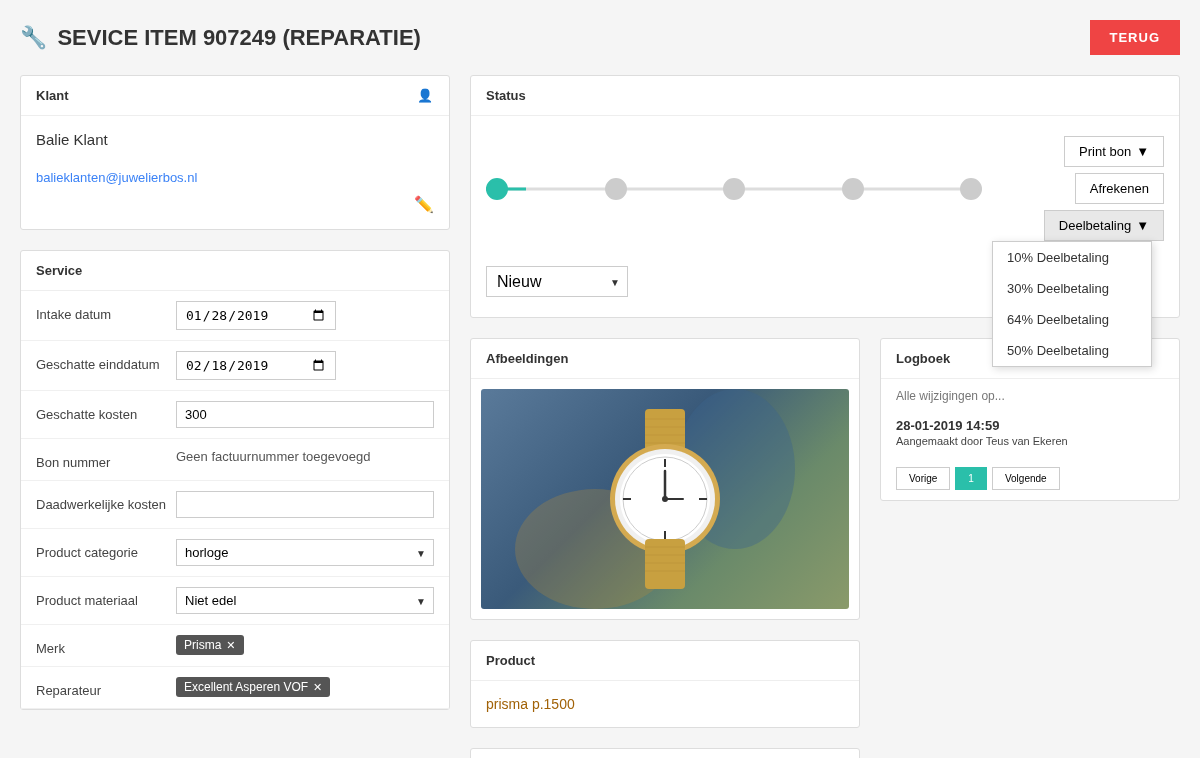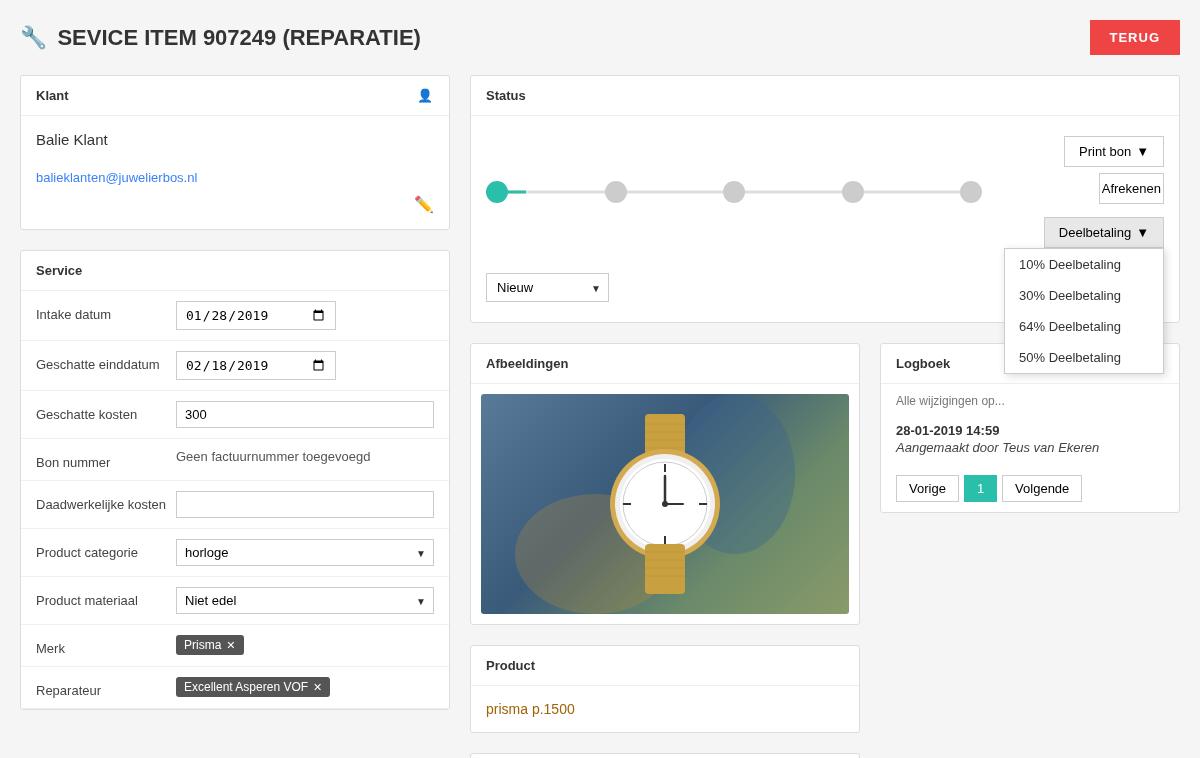--- a/index.html
+++ b/index.html
@@ -21,28 +21,28 @@
     .klant-card .card-body { padding: 15px; }
     .klant-name { font-size: 15px; margin-bottom: 22px; }
     .klant-email { font-size: 13px; color: #3b82f6; margin-bottom: 10px; }
     .klant-edit { text-align: right; }
     .edit-icon { cursor: pointer; color: #555; font-size: 16px; }
 
     
     .status-card { }
     .status-card .card-body { padding: 20px 15px; display: flex; flex-direction: column; gap: 15px; }
     .status-select-wrap { position: relative; display: inline-block; }
-    .status-select { padding: 6px 25px 6px 10px; border: 1px solid #ccc; background: #fff; font-size: 13px; appearance: none; cursor: pointer; }
+    .status-select { padding: 6px 25px 6px 10px; border: 1px solid #ccc; background: #fff; font-size: 16px; appearance: none; cursor: pointer; }
     .select-arrow { position: absolute; right: 8px; top: 50%; transform: translateY(-50%); pointer-events: none; font-size: 10px; }
     .btn-print { background: #fff; border: 1px solid #ccc; padding: 7px 14px; cursor: pointer; font-size: 13px; display: flex; align-items: center; gap: 5px; }
-    .btn-afrekenen { background: #fff; border: 1px solid #ccc; padding: 7px 2px; cursor: pointer; font-size: 13px; }
+    .btn-afrekenen { background: #fff; border: 1px solid #ccc; padding: 7px 14px; cursor: pointer; font-size: 13px; }
     .btn-deelbetaling { background: #e8e8e8; border: 1px solid #ccc; padding: 7px 14px; cursor: pointer; font-size: 13px; display: flex; align-items: center; gap: 5px; position: relative; }
 
     
-    .dropdown-menu { position: absolute; top: 100%; right: 0; background: #fff; border: 1px solid #ccc; min-width: 160px; z-index: 100; box-shadow: 2px 2px 8px rgba(0,0,0,0.15); }
+    .dropdown-menu { position: absolute; top: 100%; right: 12px; background: #fff; border: 1px solid #ccc; min-width: 160px; z-index: 100; box-shadow: 2px 2px 8px rgba(0,0,0,0.15); }
     .dropdown-item { padding: 8px 14px; cursor: pointer; font-size: 13px; }
 
     
     .service-card .card-body { padding: 0; }
     .form-row { display: flex; align-items: flex-start; border-bottom: 1px solid #f0f0f0; padding: 10px 15px; }
     .form-label { width: 140px; min-width: 140px; font-size: 13px; color: #444; padding-top: 6px; }
     .form-value { flex: 1; }
     .form-input { width: 100%; border: 1px solid #ccc; padding: 5px 8px; font-size: 13px; }
     .form-input-date { border: 1px solid #ccc; padding: 5px 8px; font-size: 13px; width: 160px; }
     .form-select-wrap { position: relative; display: inline-block; width: 100%; }
@@ -59,23 +59,23 @@
 
     
     .product-card .card-body { padding: 15px; font-size: 14px; color: #a16207; }
 
     
     .logboek-card { }
     .logboek-card .card-body { padding: 10px 15px; }
     .logboek-intro { font-size: 12px; color: #777; margin-bottom: 15px; }
     .logboek-entry { margin-bottom: 20px; }
     .logboek-date { font-weight: bold; font-size: 13px; margin-bottom: 2px; }
-    .logboek-text { font-size: 13px; color: #444; font-style: italic; }
+    .logboek-text { font-size: 11px; color: #444; }
     .pagination { display: flex; align-items: center; gap: 5px; margin-top: 15px; }
-    .page-btn { background: #fff; border: 1px solid #ccc; padding: 5px 12px; cursor: pointer; font-size: 13px; }
+    .page-btn { background: #fff; border: 1px solid #ccc; padding: 5px 12px; cursor: pointer; font-size: 10px; }
     .page-btn.active { background: #2abfaa; color: #fff; border-color: #2abfaa; }
   </style>
 </head>
 <body>
 
 <div class="page">
 
   <div class="page-header">
     <div class="page-title">
       <span class="wrench-icon">🔧</span>
@@ -218,21 +218,21 @@
                 <div style="width: 22px; height: 22px; border-radius: 50%; background: #ccc; border: 3px solid #ccc;"></div>
               </div>
             </div>
 
             <div style="display: flex; flex-direction: column; gap: 6px; align-items: flex-end; min-width: 150px;">
               <button class="btn-print">
                 <span>Print bon</span>
                 <span>▼</span>
               </button>
               <button class="btn-afrekenen">Afrekenen</button>
-              <div style="position: relative; margin-top: 7px;">
+              <div style="position: relative;">
                 <button class="btn-deelbetaling">
                   <span>Deelbetaling</span>
                   <span>▼</span>
                 </button>
                 <div class="dropdown-menu">
                   <div class="dropdown-item">10% Deelbetaling</div>
                   <div class="dropdown-item">30% Deelbetaling</div>
                   <div class="dropdown-item">64% Deelbetaling</div>
                   <div class="dropdown-item">50% Deelbetaling</div>
                 </div>

